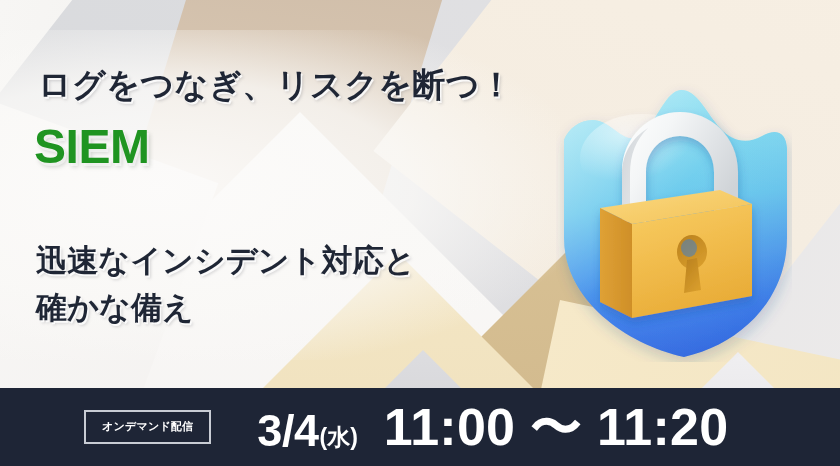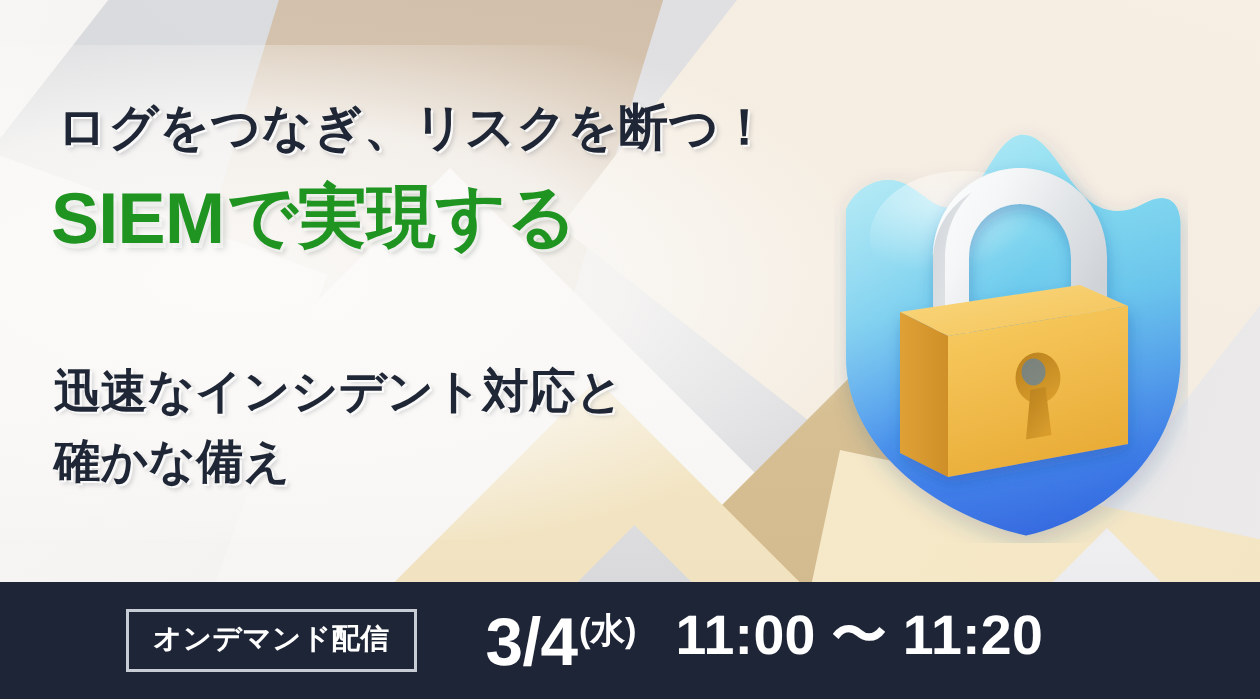--- a/index.html
+++ b/index.html
@@ -232,48 +232,48 @@
     width: 840px;
     height: 78px;
     background: #1e2536;
     display: flex;
     align-items: center;
   }
   .badge {
     margin-left: 84px;
     border: 2px solid #c8ccd4;
     color: #ffffff;
-    font-size: 19px;
+    font-size: 11px;
     font-weight: 700;
     letter-spacing: 0.02em;
     padding: 9px 16px 10px 16px;
     line-height: 1;
     white-space: nowrap;
     background: transparent;
   }
   .schedule {
     margin-left: 46px;
     display: flex;
-    align-items: flex-start;
+    align-items: flex-end;
     color: #ffffff;
     white-space: nowrap;
   }
   .date-num {
     font-size: 45px;
     font-weight: 800;
     letter-spacing: -0.01em;
     line-height: 1;
   }
   .date-dow {
     font-size: 23px;
     font-weight: 700;
     margin-left: 1px;
   }
   .time-range {
-    font-size: 37px;
+    font-size: 52px;
     font-weight: 800;
     letter-spacing: 0.005em;
     line-height: 1;
     margin-left: 26px;
   }
 </style>
 </head>
 <body>
 
 <div class="banner">
@@ -401,21 +401,20 @@
         </g>
       </g>
     </svg>
   </div>
 
   <div class="content">
     <div class="kicker">ログをつなぎ、リスクを断つ！</div>
 
     <div class="headline">
       <span class="siem">SIEM</span>
-      <span class="tail">で実現する</span>
     </div>
 
     <div class="subline subline-2">確かな備え</div>
     <div class="subline subline-1">迅速なインシデント対応と</div>
   </div>
 
   <div class="footer">
     <div class="badge">オンデマンド配信</div>
     <div class="schedule">
       <span class="date-num">3/4</span>

